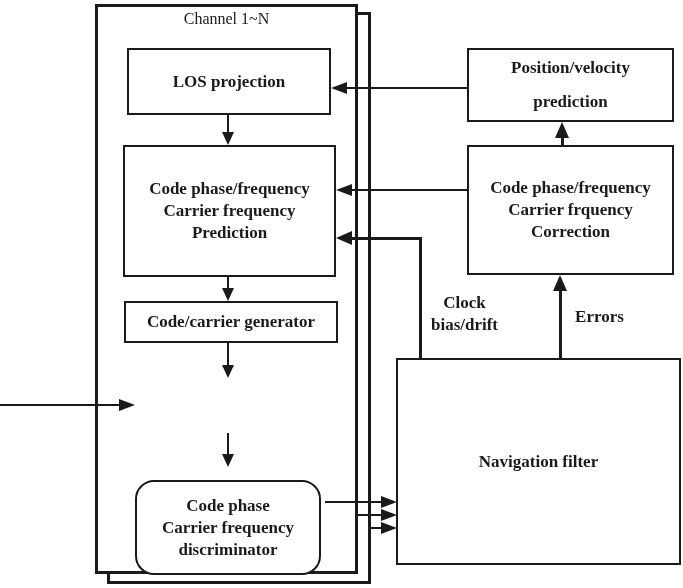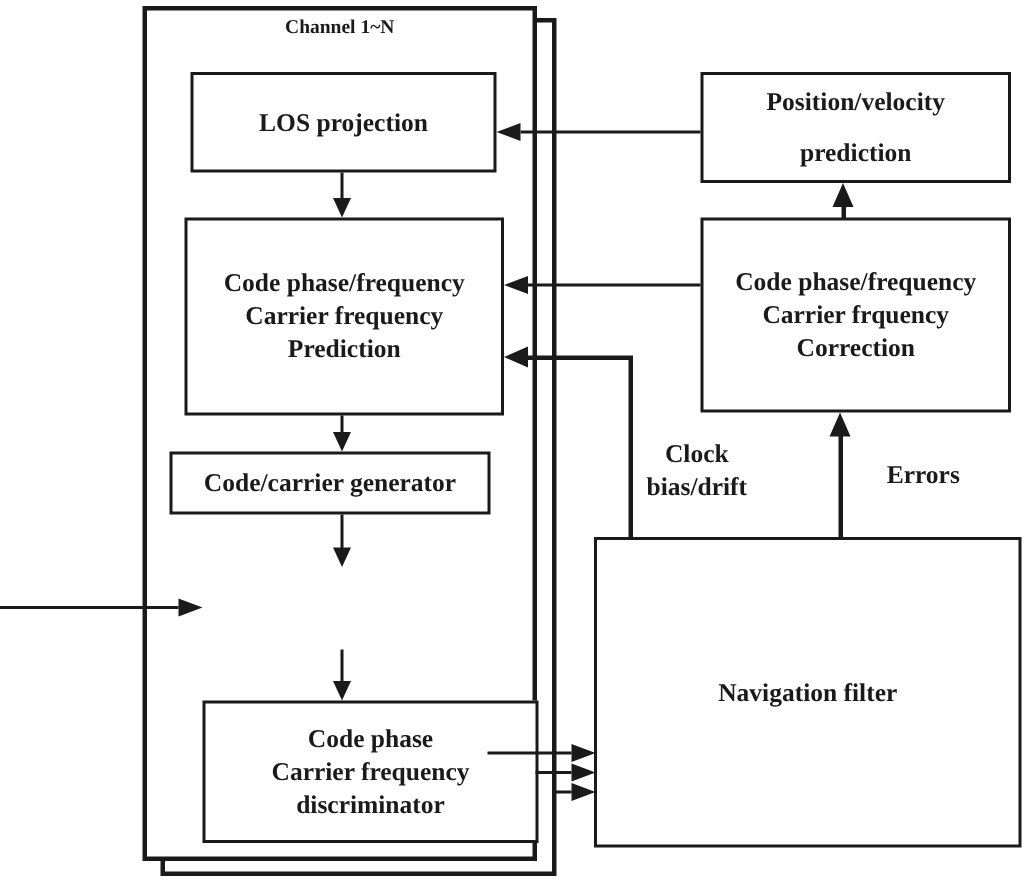--- a/index.html
+++ b/index.html
@@ -40,22 +40,22 @@
   .ah-down{border-left:6px solid transparent;border-right:6px solid transparent;border-top:13px solid #1a1a1a;}
   .lbl{
     position:absolute;
     font-weight:bold;
     font-size:17px;
     line-height:22px;
     text-align:center;
   }
   .group-title{
     position:absolute;
-    font-weight:bold;
-    font-size:13px;
+    font-weight:normal;
+    font-size:16px;
     text-align:center;
   }
   .bl{display:block;}
 </style>
 </head>
 <body>
 
 <div id="stage">
 
   <div class="group" style="left:107px;top:12px;width:264px;height:572px;"></div>
@@ -65,26 +65,26 @@
   <div class="box" style="left:127px;top:48px;width:204px;height:67px;text-align:center;">
     <span class="bl">LOS projection</span>
   </div>
 
   <div class="box" style="left:123px;top:145px;width:213px;height:132px;">
     <span class="bl">Code phase/frequency</span>
     <span class="bl">Carrier frequency</span>
     <span class="bl">Prediction</span>
   </div>
 
-  <div class="box" style="left:113px;top:301px;width:214px;height:42px;">
+  <div class="box" style="left:124px;top:301px;width:214px;height:42px;">
     <span class="bl">Code/carrier generator</span>
   </div>
 
 
-  <div class="box" style="left:135px;top:467px;width:224px;height:95px;">
+  <div class="box" style="left:135px;top:480px;width:186px;height:95px;border-radius:19px;">
     <span class="bl">Code phase</span>
     <span class="bl">Carrier frequency</span>
     <span class="bl">discriminator</span>
   </div>
 
   <div class="box" style="left:467px;top:48px;width:207px;height:74px;gap:12px;">
     <span class="bl">Position/velocity</span>
     <span class="bl">prediction</span>
   </div>
 
@@ -137,17 +137,17 @@
 
   <div class="hline" style="left:370px;top:527px;width:11px;height:2px;"></div>
   <div class="ah ah-right" style="left:381px;top:522px;"></div>
 
 
   <div class="lbl" style="left:412px;top:292px;width:105px;">
     <span class="bl">Clock</span>
     <span class="bl">bias/drift</span>
   </div>
 
-  <div class="lbl" style="left:562px;top:306px;width:75px;margin-left:16px;">
+  <div class="lbl" style="left:562px;top:306px;width:75px;">
     <span class="bl">Errors</span>
   </div>
 
 </div>
 
 </body></html>

